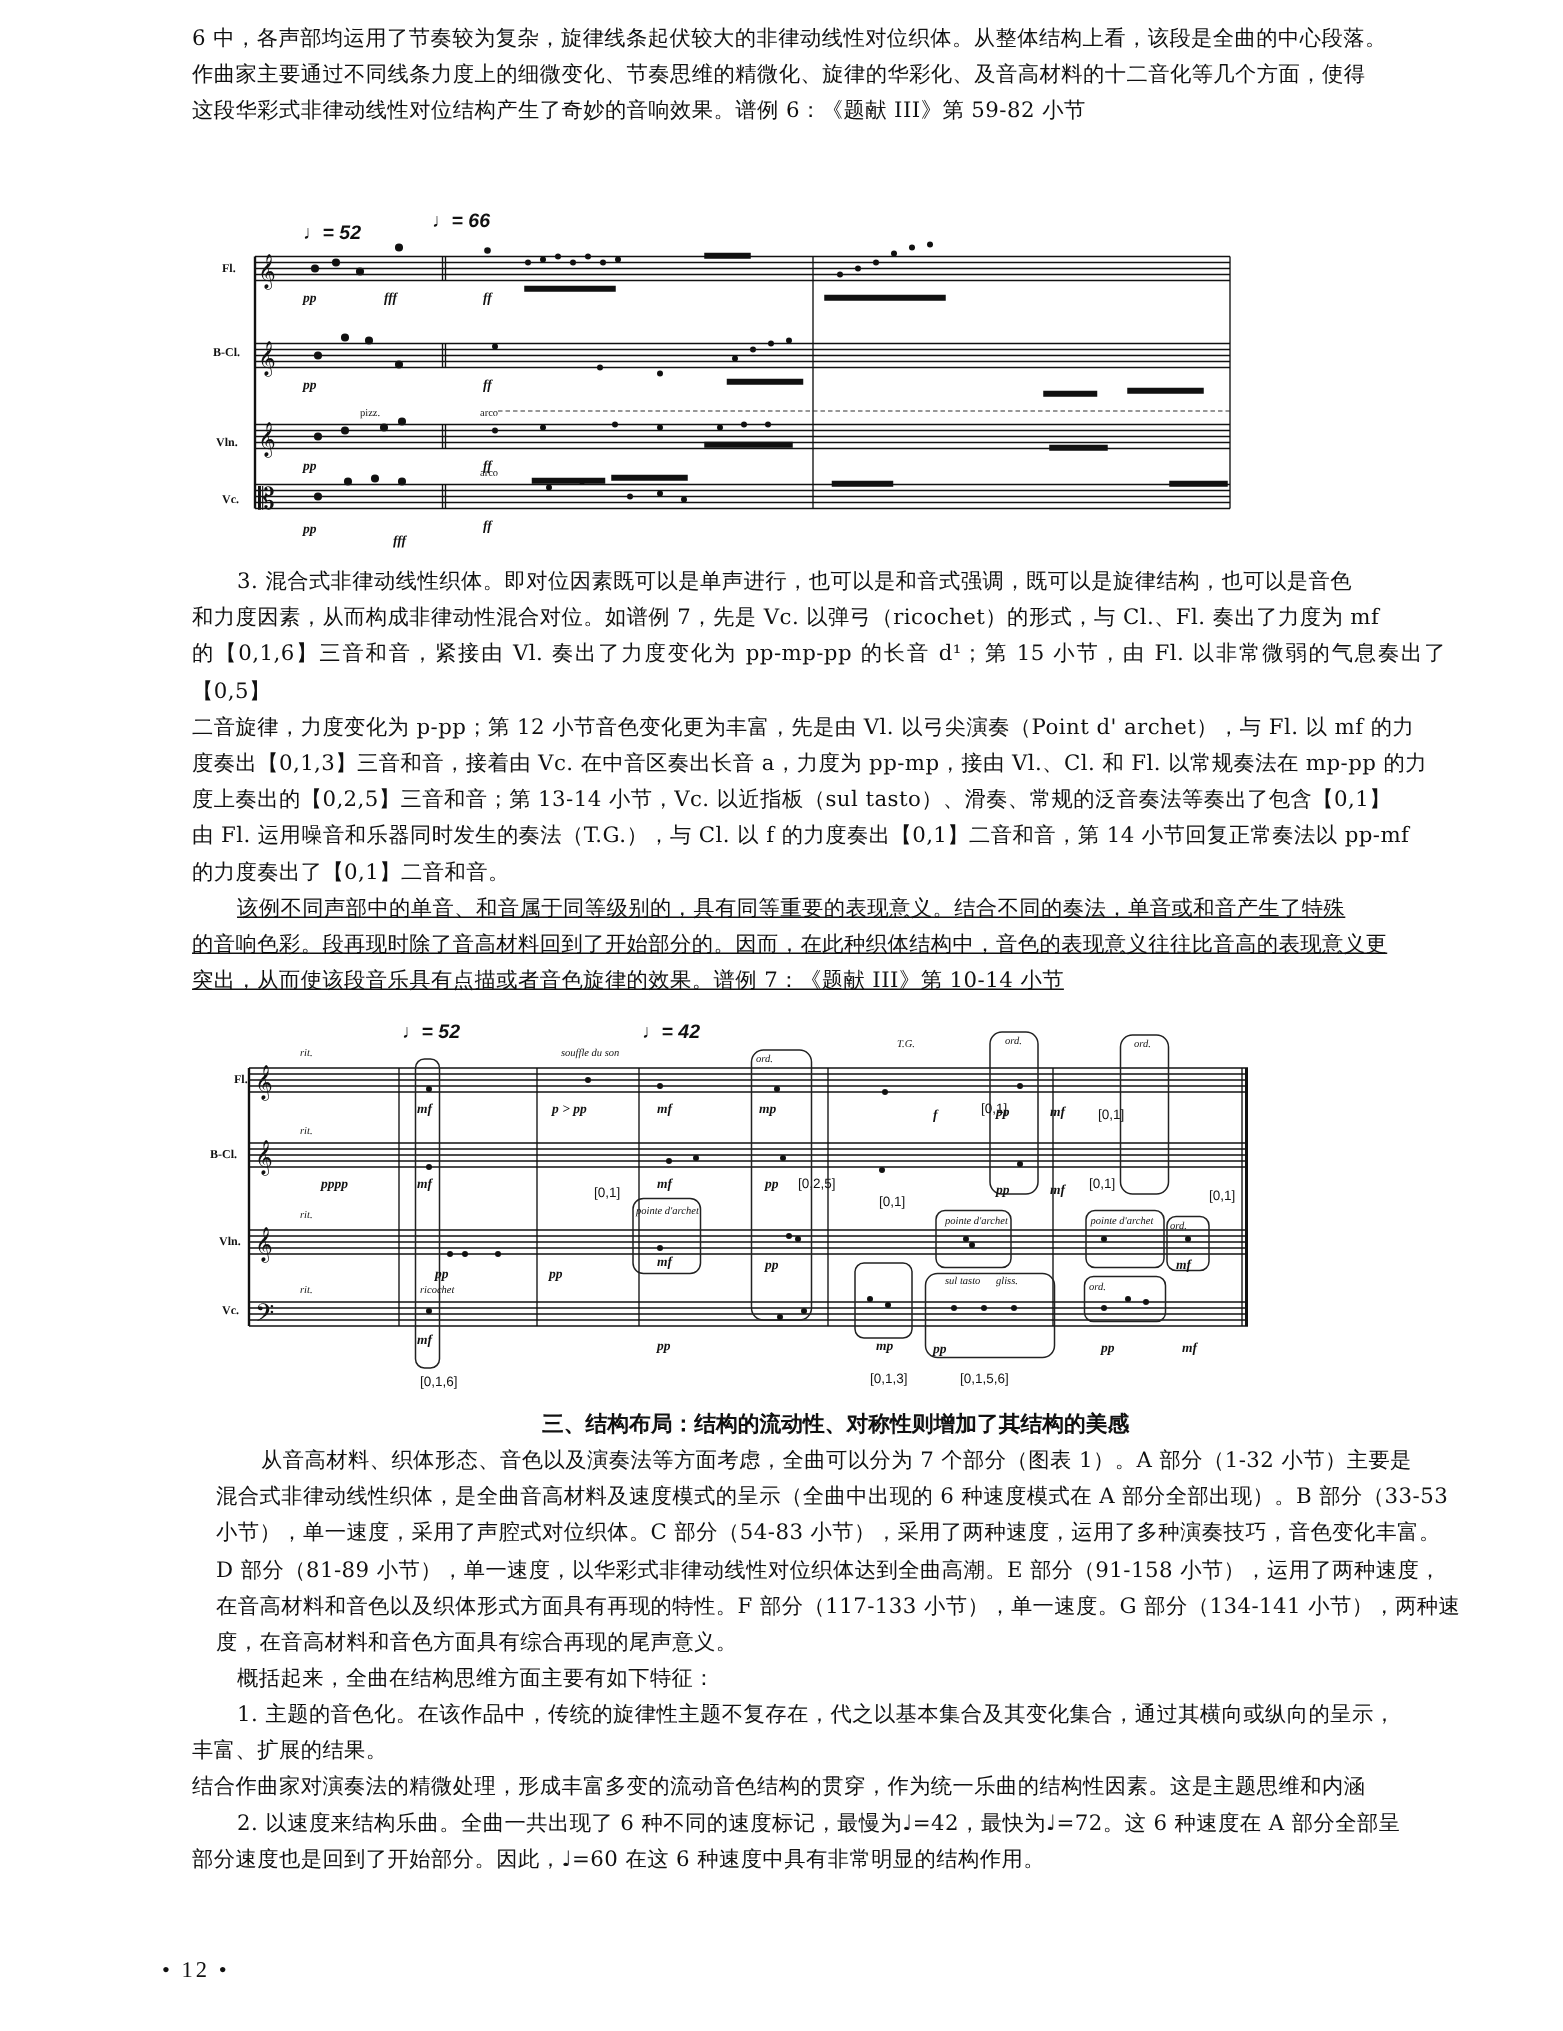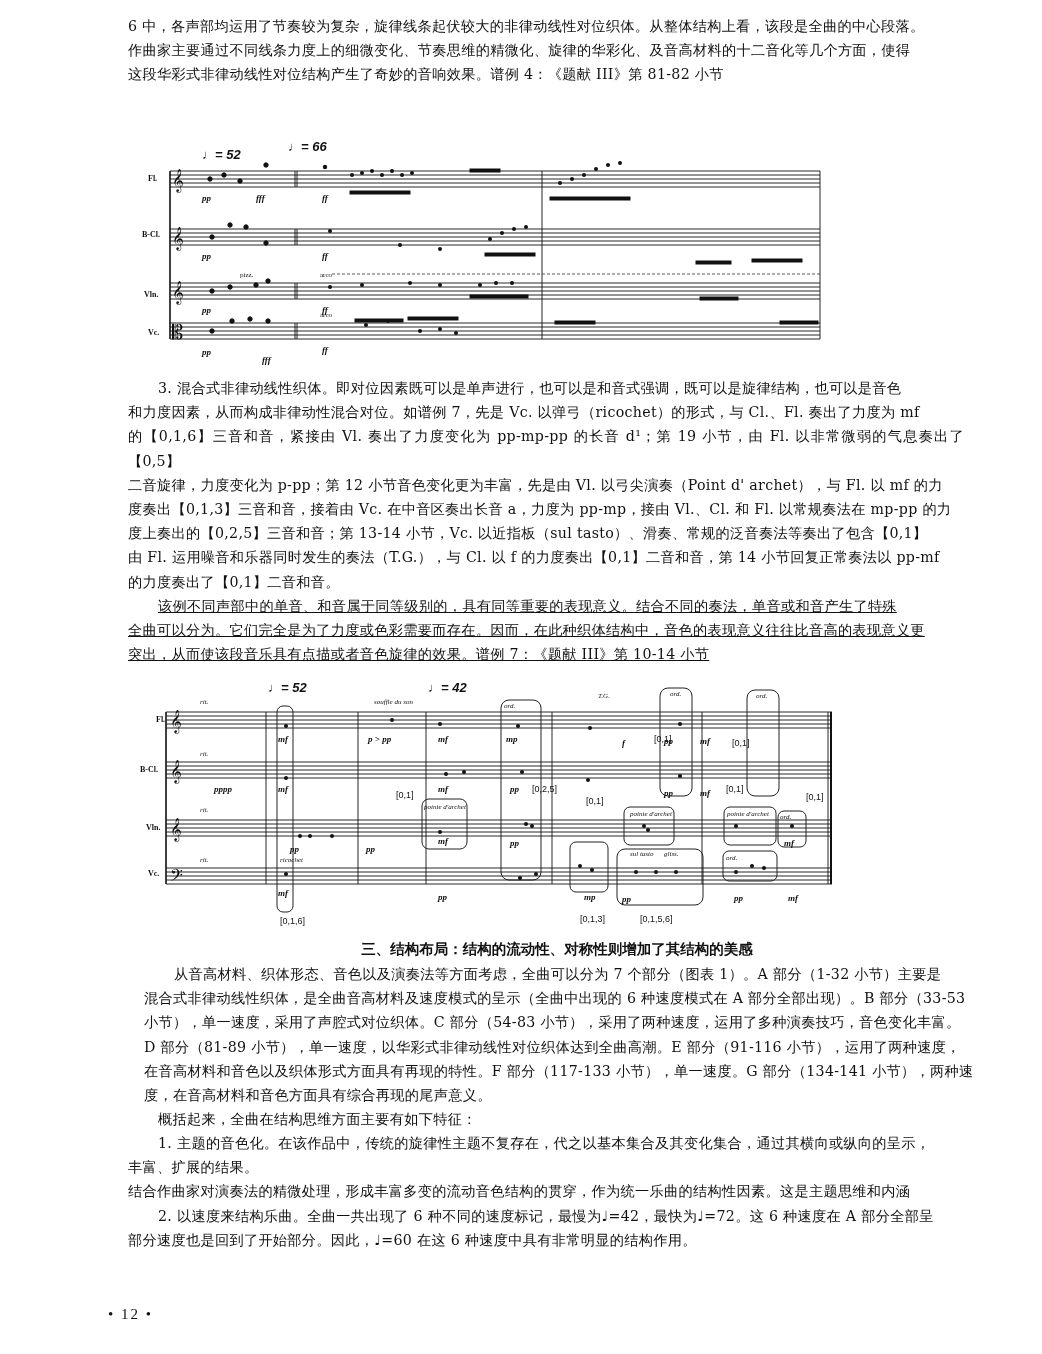--- a/index.html
+++ b/index.html
@@ -30,21 +30,21 @@
   }
 </style>
 </head>
 <body>
 
 <div class="page">
 
   <div class="text-block" style="top:14px;">
     <p>6 中，各声部均运用了节奏较为复杂，旋律线条起伏较大的非律动线性对位织体。从整体结构上看，该段是全曲的中心段落。</p>
     <p>作曲家主要通过不同线条力度上的细微变化、节奏思维的精微化、旋律的华彩化、及音高材料的十二音化等几个方面，使得</p>
-    <p>这段华彩式非律动线性对位结构产生了奇妙的音响效果。谱例 4：《题献 III》第 81-82 小节</p>
+    <p>这段华彩式非律动线性对位结构产生了奇妙的音响效果。谱例 6：《题献 III》第 59-82 小节</p>
   </div>
 
   <div class="figure" style="left:140px; top:135px;">
     <svg width="690" height="230" viewBox="0 0 690 230">
       <g font-family="Liberation Sans, sans-serif" font-weight="bold" font-style="italic" font-size="13" fill="#111">
         <text x="62" y="24">♩= 52</text>
         <text x="148" y="16">♩= 66</text>
       </g>
       <g font-family="Liberation Serif, serif" font-size="8" font-weight="bold" fill="#111">
         <text x="8" y="46">Fl.</text>
@@ -189,31 +189,31 @@
         <text x="180" y="182">arco</text>
       </g>
 
       <line x1="192" y1="139" x2="680" y2="139" stroke="#333" stroke-width="0.8" stroke-dasharray="3,2"></line>
     </svg>
   </div>
 
   <div class="text-block" style="top:376px;">
     <p class="indent">3. 混合式非律动线性织体。即对位因素既可以是单声进行，也可以是和音式强调，既可以是旋律结构，也可以是音色</p>
     <p>和力度因素，从而构成非律动性混合对位。如谱例 7，先是 Vc. 以弹弓（ricochet）的形式，与 Cl.、Fl. 奏出了力度为 mf</p>
-    <p>的【0,1,6】三音和音，紧接由 Vl. 奏出了力度变化为 pp-mp-pp 的长音 d¹；第 19 小节，由 Fl. 以非常微弱的气息奏出了【0,5】</p>
+    <p>的【0,1,6】三音和音，紧接由 Vl. 奏出了力度变化为 pp-mp-pp 的长音 d¹；第 15 小节，由 Fl. 以非常微弱的气息奏出了【0,5】</p>
     <p>二音旋律，力度变化为 p-pp；第 12 小节音色变化更为丰富，先是由 Vl. 以弓尖演奏（Point d' archet），与 Fl. 以 mf 的力</p>
     <p>度奏出【0,1,3】三音和音，接着由 Vc. 在中音区奏出长音 a，力度为 pp-mp，接由 Vl.、Cl. 和 Fl. 以常规奏法在 mp-pp 的力</p>
     <p>度上奏出的【0,2,5】三音和音；第 13-14 小节，Vc. 以近指板（sul tasto）、滑奏、常规的泛音奏法等奏出了包含【0,1】</p>
     <p>由 Fl. 运用噪音和乐器同时发生的奏法（T.G.），与 Cl. 以 f 的力度奏出【0,1】二音和音，第 14 小节回复正常奏法以 pp-mf</p>
     <p>的力度奏出了【0,1】二音和音。</p>
   </div>
 
   <div class="text-block" style="top:594px;text-decoration:underline;">
     <p class="indent">该例不同声部中的单音、和音属于同等级别的，具有同等重要的表现意义。结合不同的奏法，单音或和音产生了特殊</p>
-    <p>全曲可以分为。它们完全是为了力度或色彩需要而存在。因而，在此种织体结构中，音色的表现意义往往比音高的表现意义更</p>
+    <p>的音响色彩。段再现时除了音高材料回到了开始部分的。因而，在此种织体结构中，音色的表现意义往往比音高的表现意义更</p>
     <p>突出，从而使该段音乐具有点描或者音色旋律的效果。谱例 7：《题献 III》第 10-14 小节</p>
   </div>
 
   <div class="figure" style="left:140px; top:676px;">
     <svg width="700" height="250" viewBox="0 0 700 250">
       <g font-family="Liberation Sans, sans-serif" font-weight="bold" font-style="italic" font-size="13" fill="#111">
         <text x="128" y="16">♩= 52</text>
         <text x="288" y="16">♩= 42</text>
       </g>
       <g font-family="Liberation Serif, serif" font-size="8" font-weight="bold" fill="#111">
@@ -366,21 +366,21 @@
       </g>
     </svg>
   </div>
 
   <div class="heading">三、结构布局：结构的流动性、对称性则增加了其结构的美感</div>
 
   <div class="text-block" style="top:962px;margin-left:16px;">
     <p class="indent">从音高材料、织体形态、音色以及演奏法等方面考虑，全曲可以分为 7 个部分（图表 1）。A 部分（1-32 小节）主要是</p>
     <p>混合式非律动线性织体，是全曲音高材料及速度模式的呈示（全曲中出现的 6 种速度模式在 A 部分全部出现）。B 部分（33-53</p>
     <p>小节），单一速度，采用了声腔式对位织体。C 部分（54-83 小节），采用了两种速度，运用了多种演奏技巧，音色变化丰富。</p>
-    <p>D 部分（81-89 小节），单一速度，以华彩式非律动线性对位织体达到全曲高潮。E 部分（91-116 小节），运用了两种速度，</p>
+    <p>D 部分（81-89 小节），单一速度，以华彩式非律动线性对位织体达到全曲高潮。E 部分（91-158 小节），运用了两种速度，</p>
     <p>在音高材料和音色以及织体形式方面具有再现的特性。F 部分（117-133 小节），单一速度。G 部分（134-141 小节），两种速</p>
     <p>度，在音高材料和音色方面具有综合再现的尾声意义。</p>
   </div>
 
   <div class="text-block" style="top:1107px;">
     <p class="indent">概括起来，全曲在结构思维方面主要有如下特征：</p>
   </div>
 
   <div class="text-block" style="top:1131px;">
     <p class="indent">1. 主题的音色化。在该作品中，传统的旋律性主题不复存在，代之以基本集合及其变化集合，通过其横向或纵向的呈示，</p>

